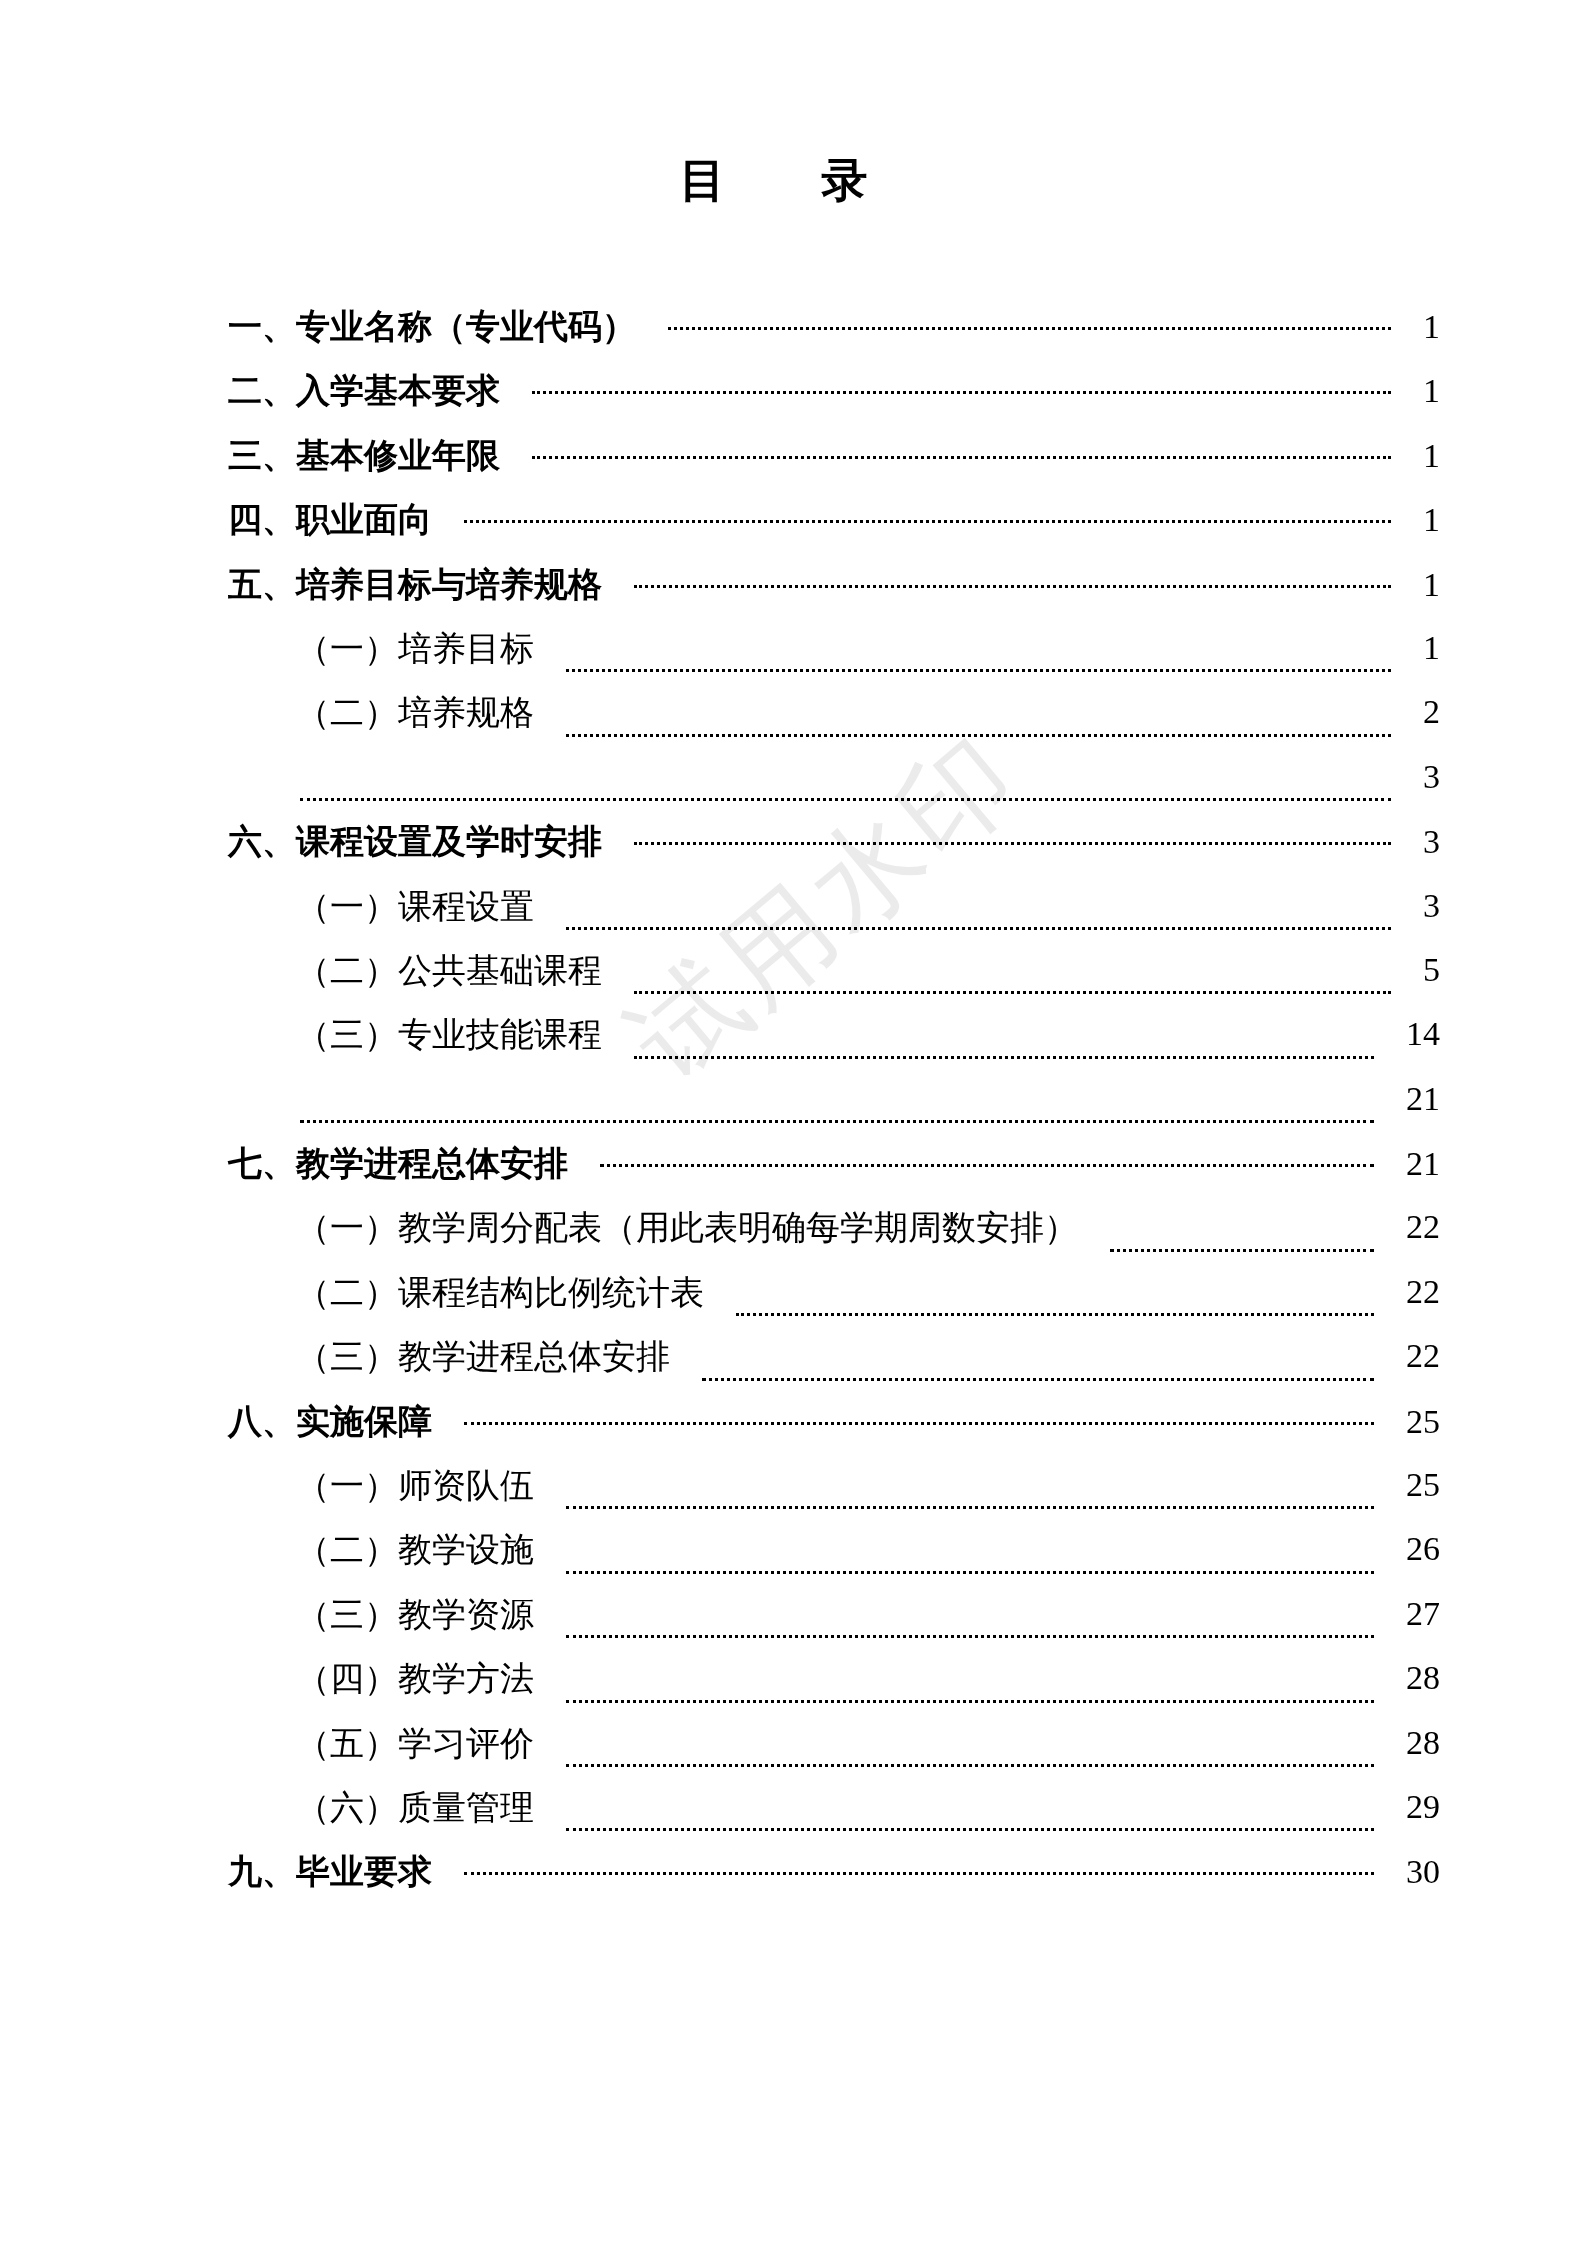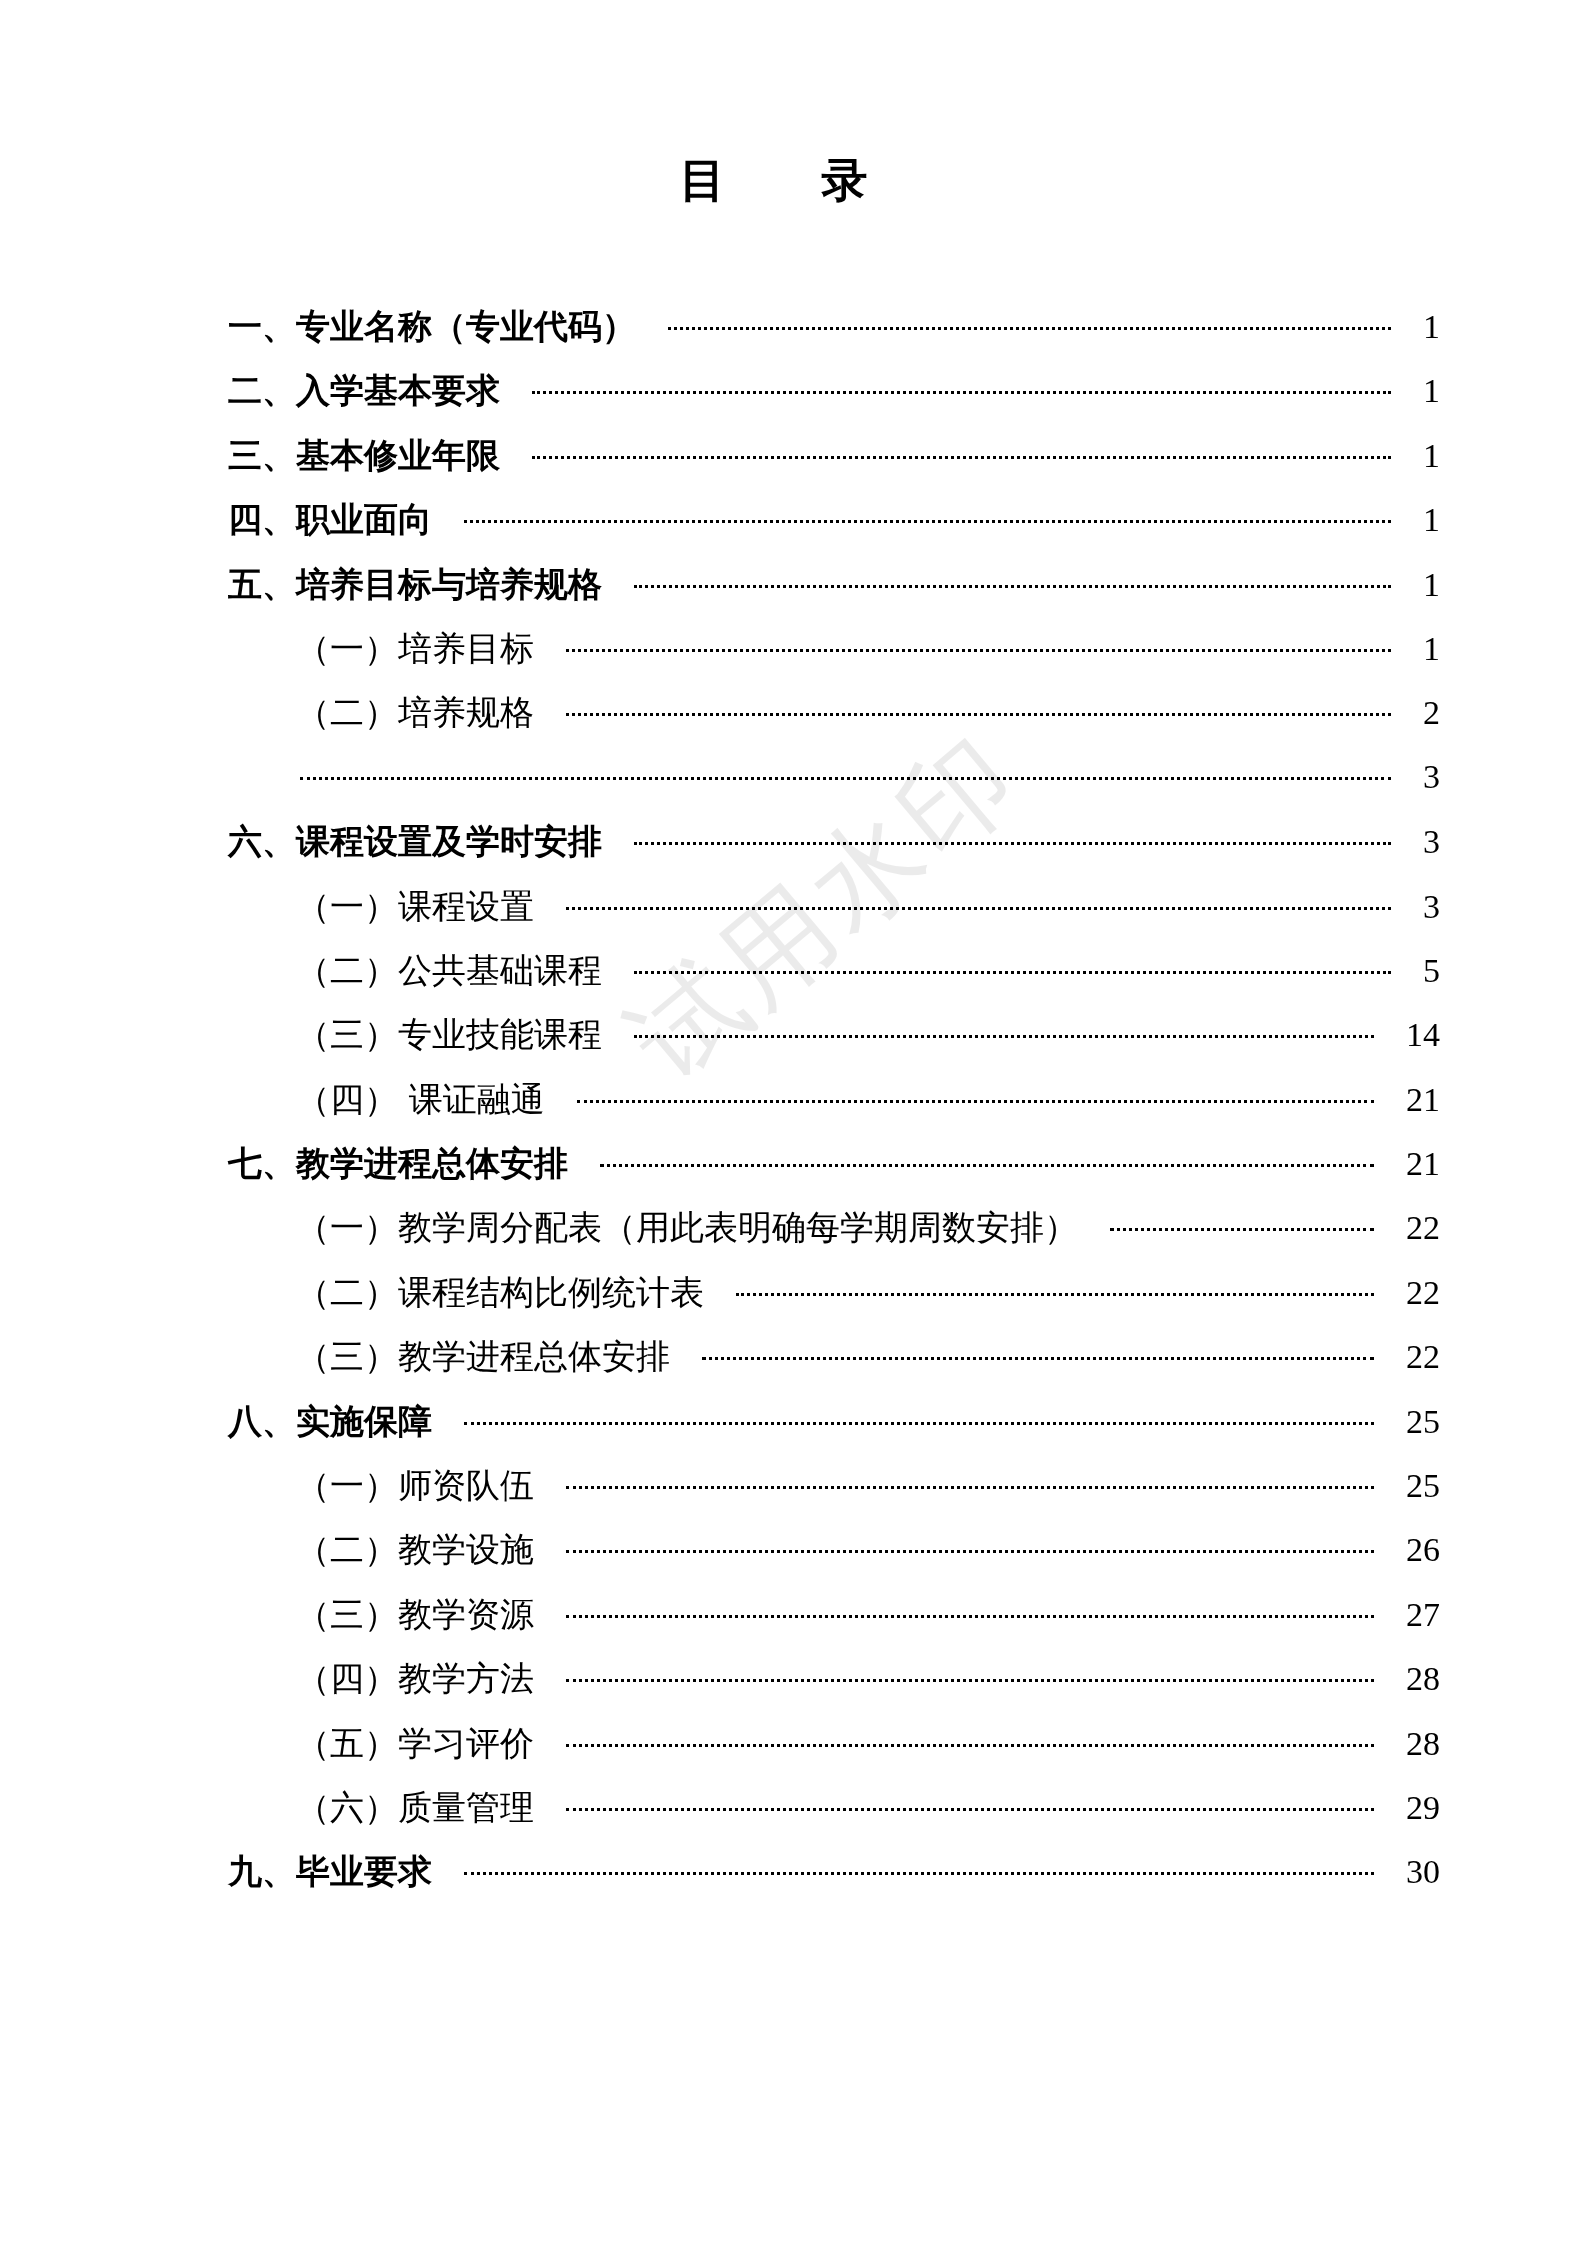--- a/index.html
+++ b/index.html
@@ -6,21 +6,21 @@
   body { width: 1587px; height: 2245px; position: relative; overflow: hidden;
          font-family: "DejaVu Serif", "Liberation Serif", serif; color: #000; }
   .page { position: absolute; left: 0; top: 0; width: 1587px; height: 2245px; }
   .title { position: absolute; top: 150px; left: 0; width: 100%; text-align: center;
            font-size: 46px; font-weight: bold; letter-spacing: 40px;
            font-family: "DejaVu Serif", serif; }
   .toc { position: absolute; left: 228px; top: 294px; width: 1212px; }
   .row { display: flex; align-items: baseline; height: 64.4px; line-height: 64.4px; white-space: nowrap; gap: 28px; }
   .row .lbl { flex: 0 0 auto; font-size: 34px; }
   .row.l1 .lbl { font-family: "DejaVu Sans", "Liberation Sans", sans-serif; font-weight: bold; }
-  .row.l2 { padding-left: 68px; }
+  .row.l2 { padding-left: 68px; align-items: flex-end; }
   .row.l2 .lbl { font-family: "DejaVu Serif", serif; font-weight: normal; }
   .row .dots { flex: 1 1 auto; margin: 0 4px; border-bottom: 3px dotted #000; height: 0; position: relative; top: -8px; min-width: 20px; }
   .row .pg { flex: 0 0 auto; font-size: 34px; font-family: "Liberation Serif", "DejaVu Serif", serif; text-align: right; }
   .watermark { position: absolute; left: 600px; top: 1000px; font-size: 110px; color: rgba(0,0,0,0.08);
                transform: rotate(-40deg); transform-origin: left top; font-family: "DejaVu Sans", sans-serif;
                pointer-events: none; letter-spacing: 6px; }
 </style>
 </head>
 <body>
 
@@ -80,21 +80,20 @@
         <span class="lbl">（二）公共基础课程</span>
         <span class="dots"></span>
         <span class="pg">5</span>
       </div>
       <div class="row l2">
         <span class="lbl">（三）专业技能课程</span>
         <span class="dots"></span>
         <span class="pg">14</span>
       </div>
       <div class="row l2">
-        <span class="lbl">（四） 课证融通</span>
         <span class="dots"></span>
         <span class="pg">21</span>
       </div>
       <div class="row l1">
         <span class="lbl">七、教学进程总体安排</span>
         <span class="dots"></span>
         <span class="pg">21</span>
       </div>
       <div class="row l2">
         <span class="lbl">（一）教学周分配表（用此表明确每学期周数安排）</span>

